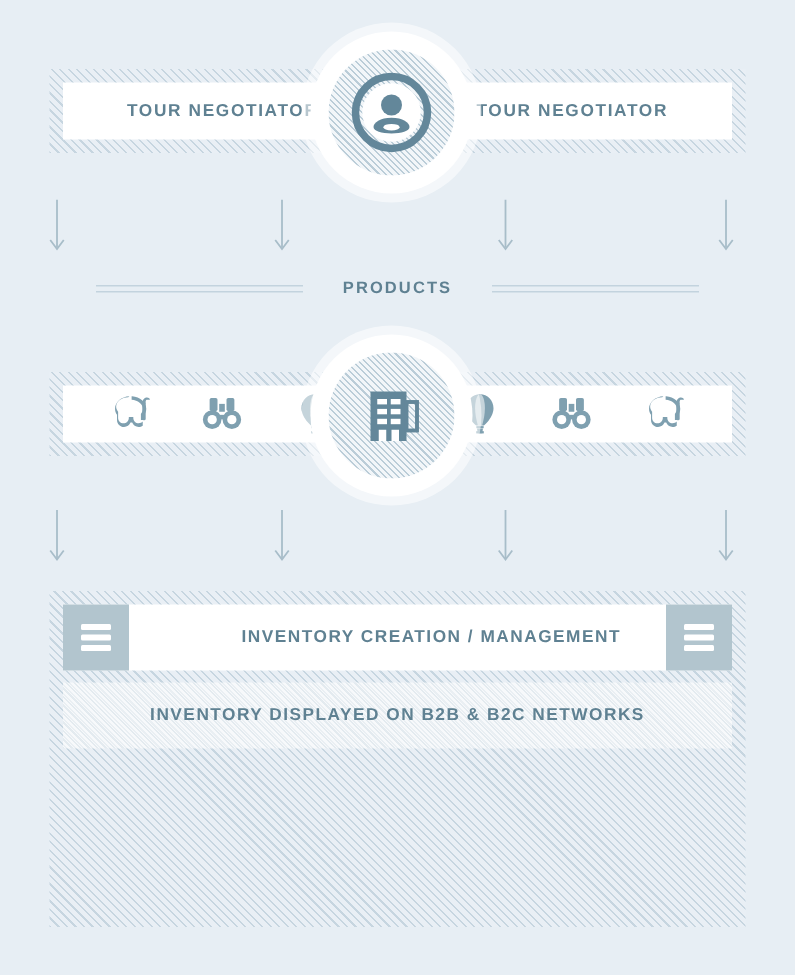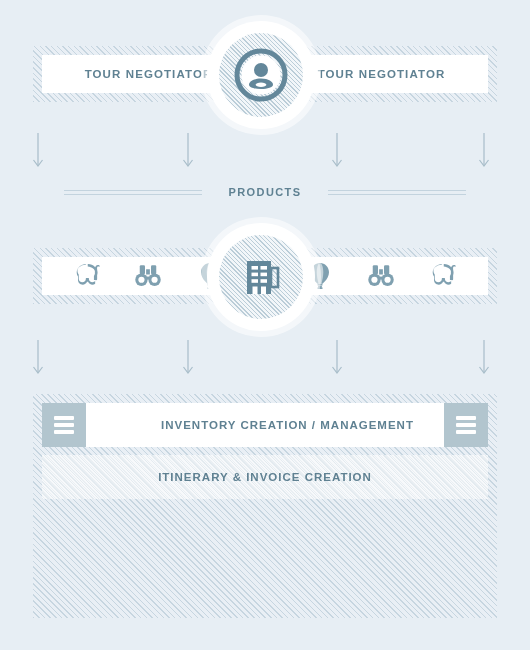--- a/index.html
+++ b/index.html
@@ -384,21 +384,21 @@
       <span class="bar-label">INVENTORY CREATION / MANAGEMENT</span>
       <div class="menu-btn menu-btn-right">
         <span class="burger">
           <span></span>
             <span></span>
             <span></span>
         </span>
       </div>
     </div>
 
-
-
     <div class="bar hatch-soft">
-      <span class="bar-label">ITINERARY &amp; INVOICE CREATION</span>
-    </div>
+      <span class="bar-label">INVENTORY DISPLAYED ON B2B &amp; B2C NETWORKS</span>
+    </div>
+
+
 
   </div>
 
 </div>
 
 </body></html>

